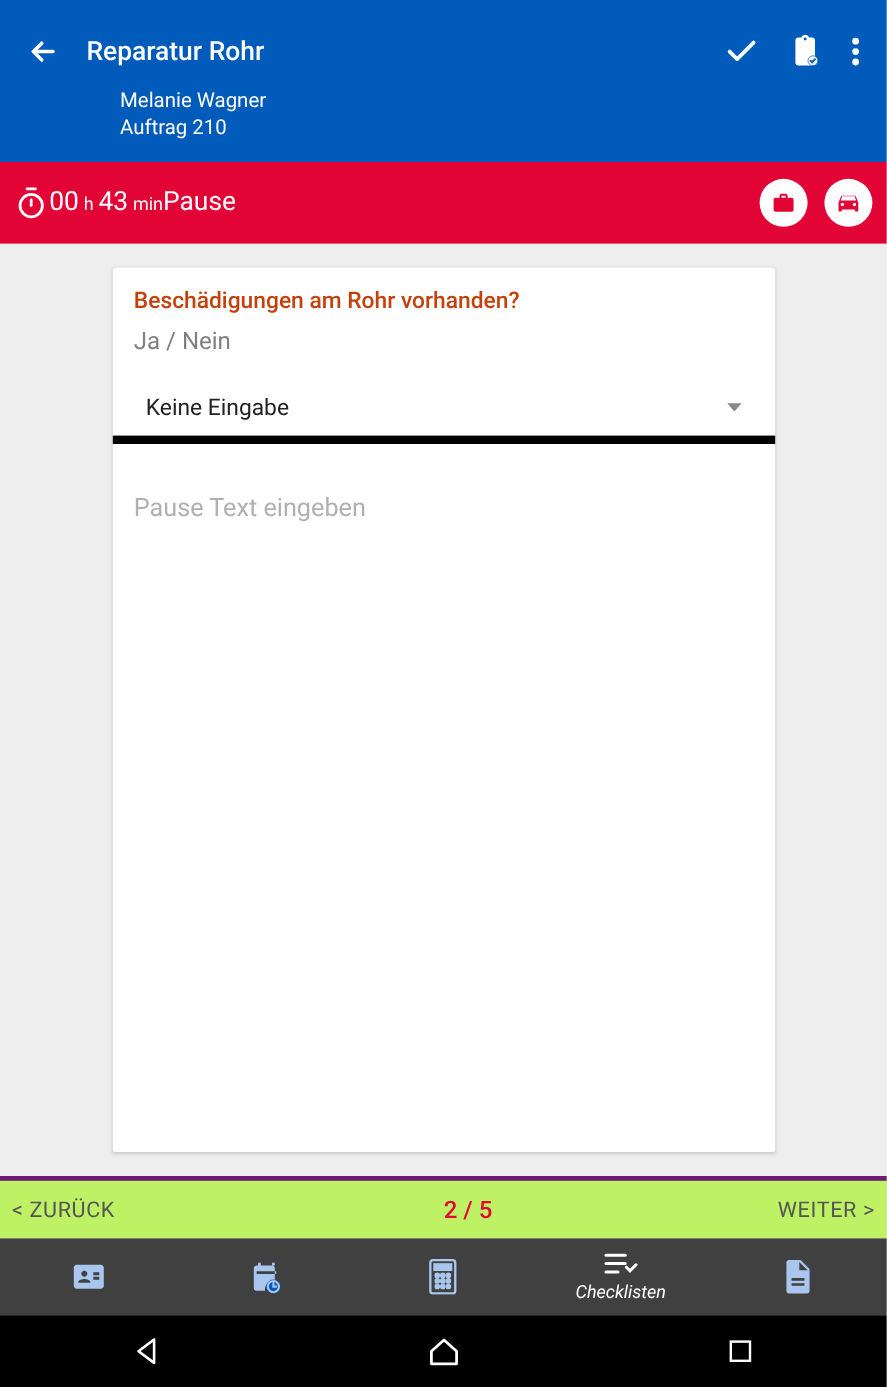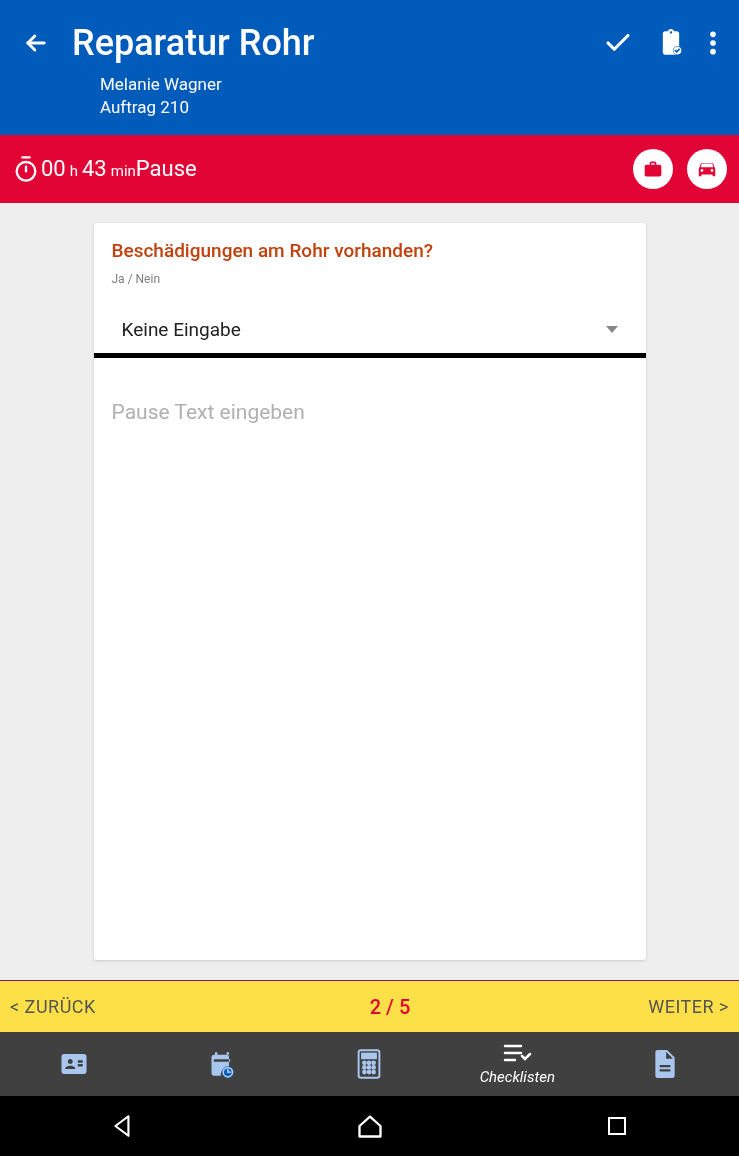--- a/index.html
+++ b/index.html
@@ -21,21 +21,21 @@
       color: #fff;
       padding: 14px 12px 10px 12px;
     }
     .app-bar-top {
       display: flex;
       align-items: center;
       height: 48px;
     }
     .app-bar-top .back { width: 48px; display:flex; align-items:center; justify-content:center; cursor:pointer; }
     .app-bar-title {
-      font-size: 36px;
+      font-size: 22px;
       font-weight: 500;
       flex: 1;
       margin-left: 12px;
     }
     .app-bar-actions {
       display: flex;
       align-items: center;
       gap: 24px;
       padding-right: 10px;
     }
@@ -92,52 +92,52 @@
       padding: 16px 18px 8px 18px;
     }
     .question {
       color: #c2410c;
       font-size: 19px;
       font-weight: 500;
       margin-bottom: 10px;
     }
     .subtype {
       color: #808080;
-      font-size: 12px;
+      font-size: 20px;
       margin-bottom: 14px;
     }
     .select-row {
-      border-bottom: 5px solid #000000;
+      border-bottom: 7px solid #000000;
       padding: 10px 28px 12px 28px;
       display:flex; align-items:center; justify-content:space-between;
       cursor:pointer;
     }
     .select-value { font-size: 19px; color:#222; }
     .dropdown-arrow {
       width:0; height:0;
       border-left:6px solid transparent;
       border-right:6px solid transparent;
       border-top:7px solid #888;
     }
     .text-area {
       flex:1;
       padding: 42px 18px 18px 18px;
     }
     .text-placeholder {
       color:#b0b0b0;
       font-size: 21px;
     }
     .pager {
-      background: #fde047;
+      background: #bef264;
       height: 52px;
       display:flex;
       align-items:center;
       justify-content:space-between;
       padding: 0 10px;
-      border-top:1px solid #701a75;
+      border-top:4px solid #701a75;
     }
     .pager .nav-btn {
       color:#555;
       font-size: 18px;
       cursor:pointer;
       letter-spacing: 0.5px;
     }
     .pager .page-indicator {
       color:#e30436;
       font-size: 20px;

